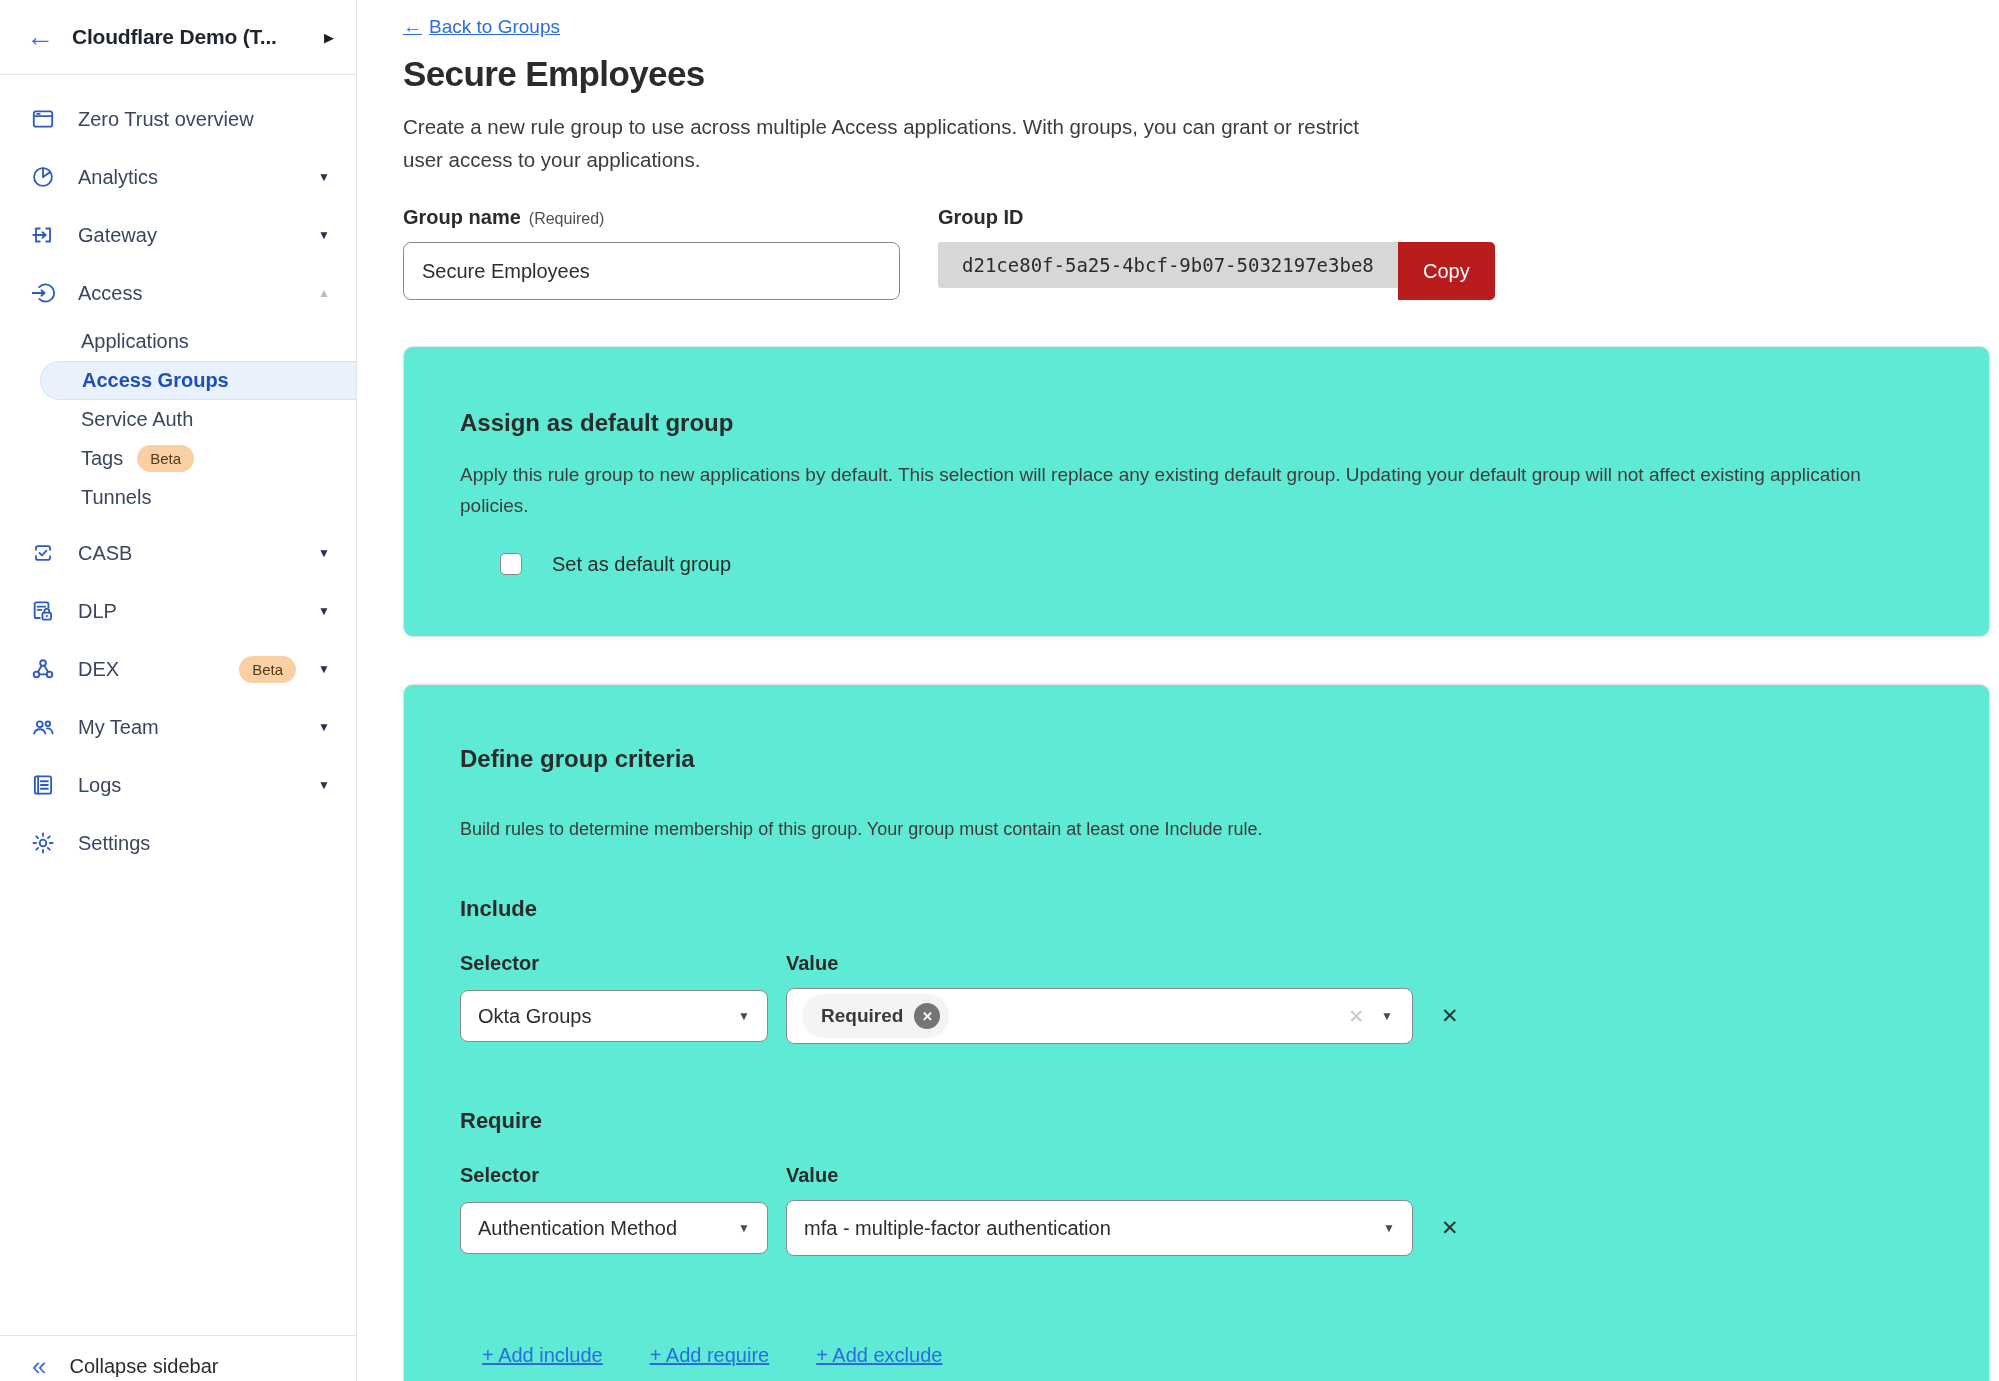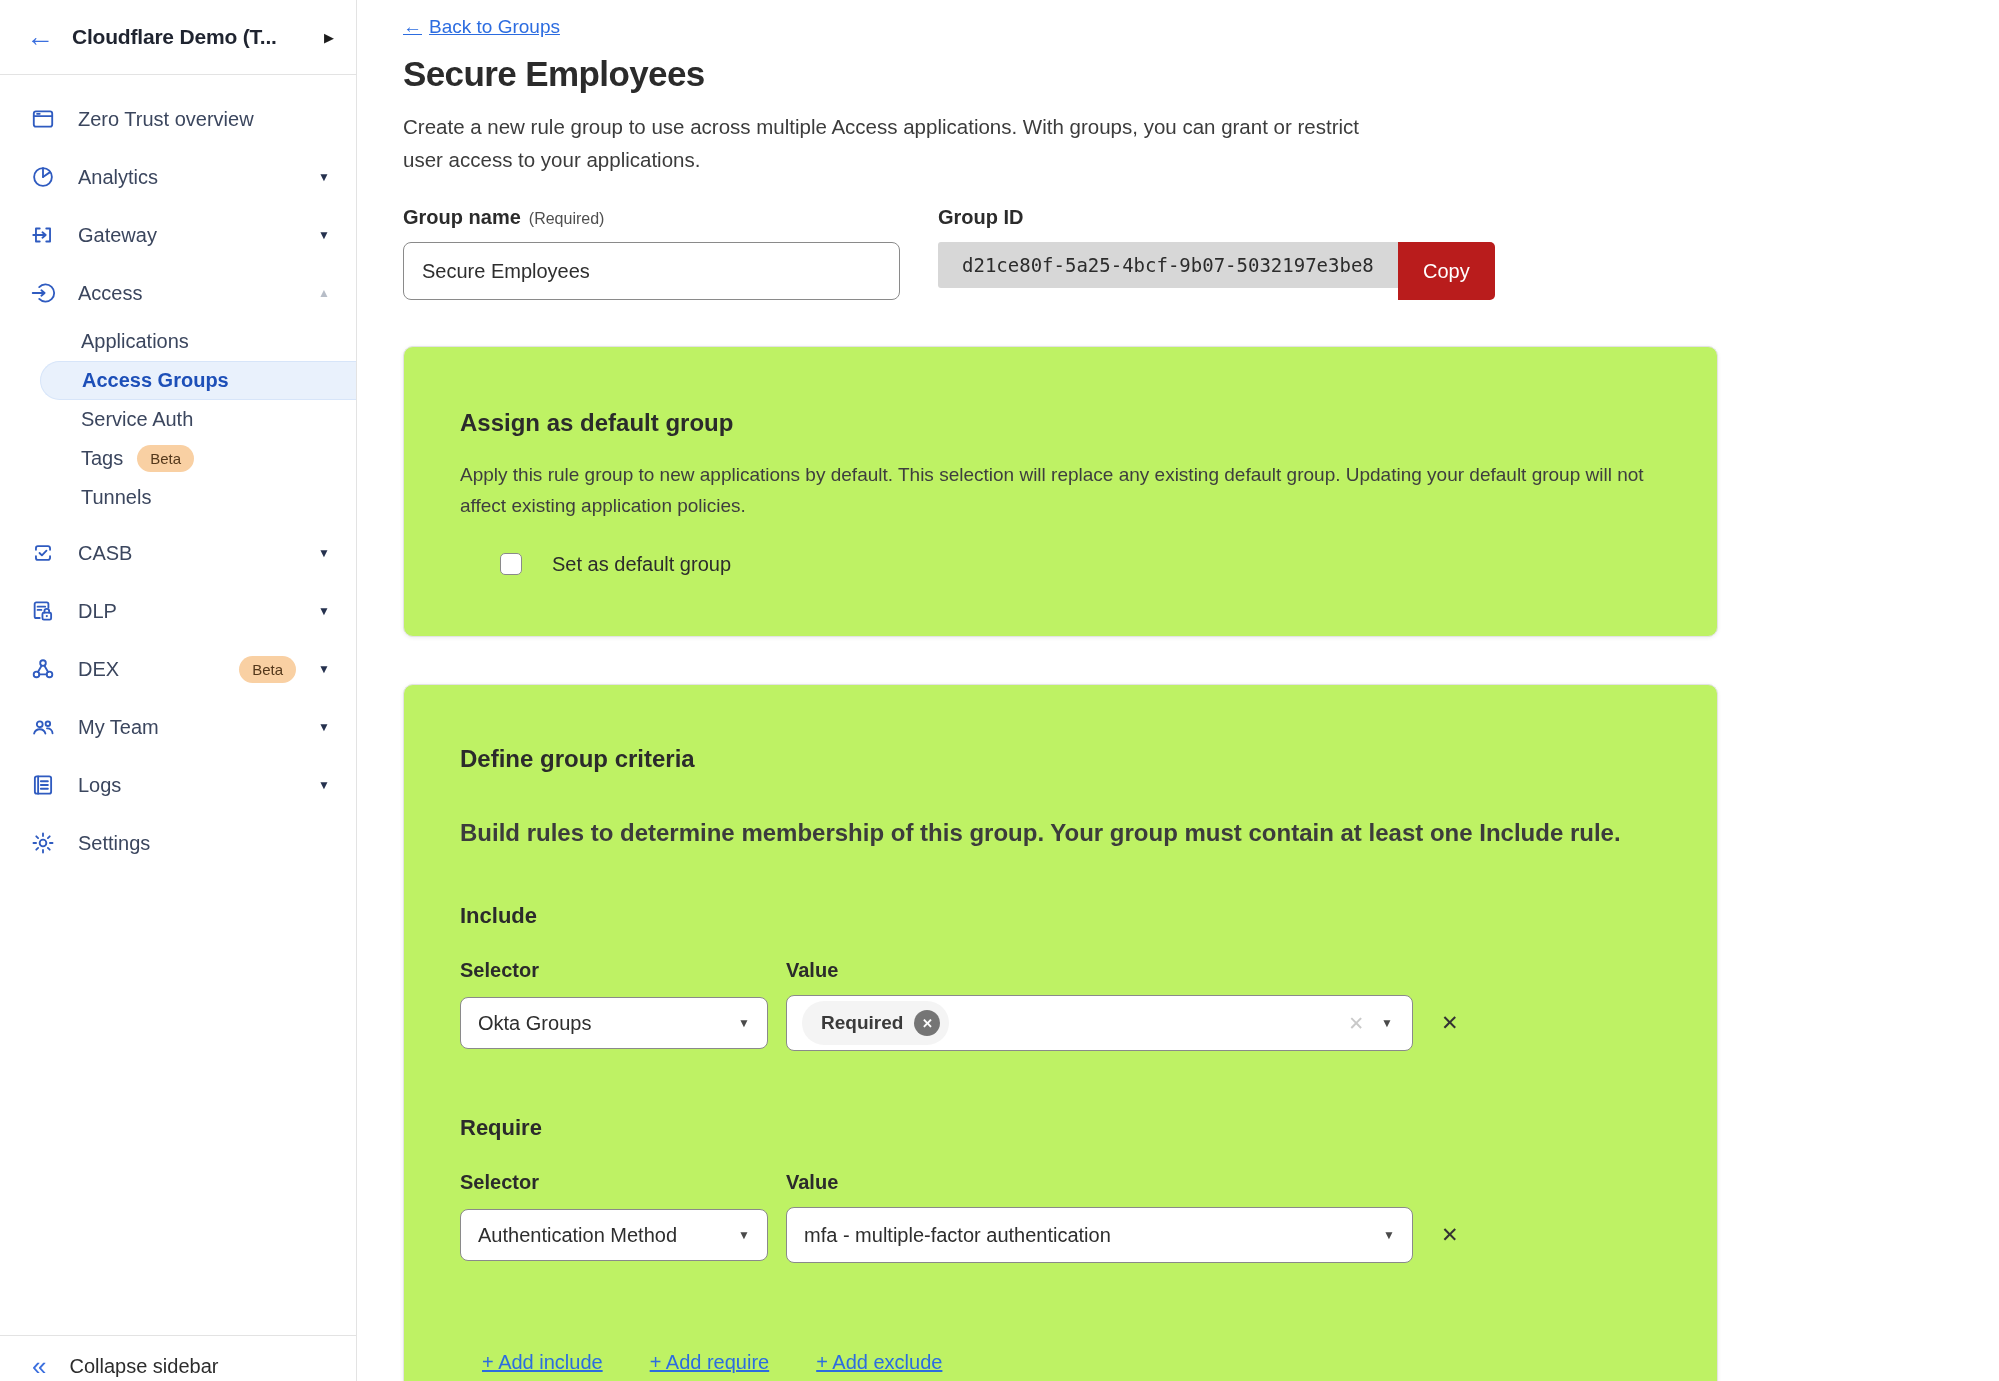--- a/index.html
+++ b/index.html
@@ -60,31 +60,31 @@
                 border-radius:8px; font-size:20px; color:#2e2e2e; padding:0 18px;
                 font-family:"Liberation Sans", sans-serif; outline:none; }
   .group-id-wrap { display:flex; margin-top:13px; }
   .group-id-value { background:#d7d7d7; height:46px; display:flex; align-items:center;
                     padding:0 24px; font-family:"DejaVu Sans Mono", monospace;
                     font-size:19px; color:#2c2c2c; border-radius:3px 0 0 3px; }
   .copy-btn { background:#b91c1c; color:#fff; border:none; height:58px; width:97px;
               font-size:20px; border-radius:0 5px 5px 0; cursor:pointer;
               font-family:"Liberation Sans", sans-serif; }
 
-  .card { width:1315px; background:#bef264; border:1px solid #e3e3e3; border-radius:10px;
+  .card { width:1587px; background:#5eead4; border:1px solid #e3e3e3; border-radius:10px;
           box-shadow:0 1px 4px rgba(0,0,0,0.07); }
   .card h2 { font-size:24px; font-weight:bold; color:#2b2b2b; line-height:28px; }
   .card1 { margin-top:46px; height:291px; padding:62px 56px 0; }
   .card1 p { margin-top:22px; font-size:19px; line-height:31px; color:#3e3e3e; max-width:1420px; }
   .checkbox-row { margin-top:32px; display:flex; align-items:flex-start; gap:30px; cursor:pointer;padding-left:40px; }
   .checkbox { width:22px; height:22px; border:1.6px solid #8a8a8a; border-radius:5px; background:#fff; }
   .checkbox-label { font-size:20px; color:#2c2c2c; }
 
   .card2 { margin-top:47px; padding:60px 56px 70px; }
-  .criteria-desc { margin-top:46px; font-size:24px; color:#3c3c3c;font-weight:bold; }
+  .criteria-desc { margin-top:46px; font-size:18px; color:#3c3c3c; }
   .rule-heading { margin-top:56px; font-size:22px; font-weight:bold; color:#2b2b2b; }
   .rule-heading.second { margin-top:64px; }
   .rule-labels { display:flex; margin-top:30px; }
   .rule-labels span { font-size:20px; font-weight:bold; color:#2b2b2b; }
   .rule-labels .col1 { width:326px; }
   .rule-row { display:flex; align-items:center; margin-top:13px; }
   .select-box { width:308px; height:52px; border:1px solid #8a8a8a; border-radius:8px;
                 display:flex; align-items:center; justify-content:space-between;
                 padding:0 17px; font-size:20px; color:#2e2e2e; margin-right:18px;
                 cursor:pointer; background:#fff; }

